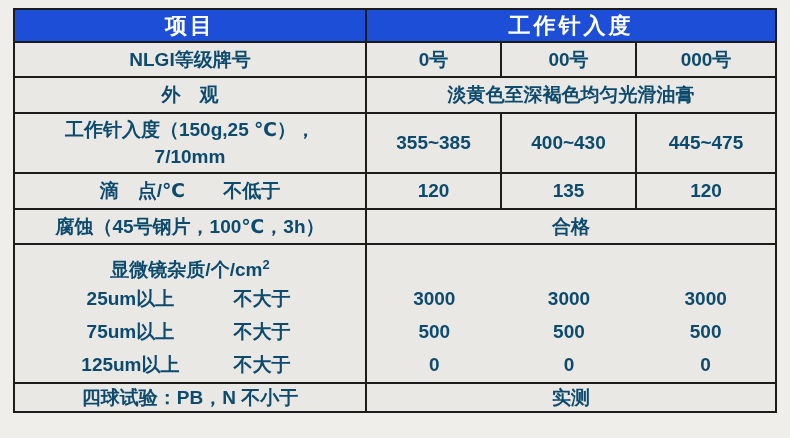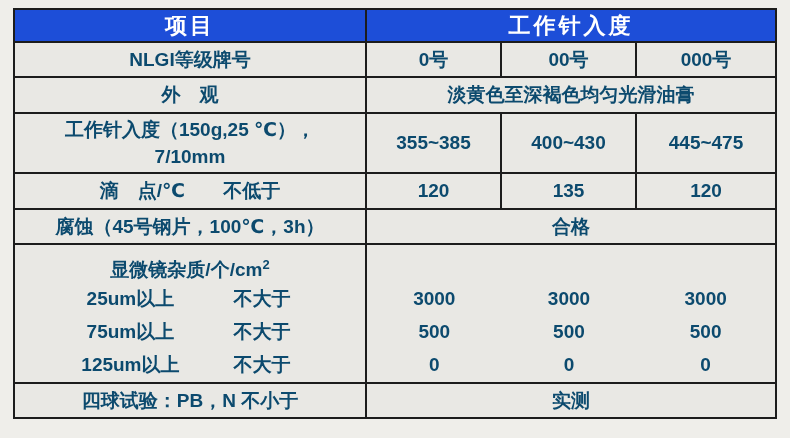--- a/index.html
+++ b/index.html
@@ -34,21 +34,21 @@
     font-weight:bold;
     letter-spacing:3px;
   }
   tr.r-hdr        { height:33px; }
   tr.r-nlgi       { height:35px; }
   tr.r-appearance { height:36px; }
   tr.r-pen        { height:60px; }
   tr.r-drop       { height:36px;margin-top:24px; }
   tr.r-corr       { height:35px;padding-left:20px; }
   tr.r-imp        { height:139px; }
-  tr.r-ball       { height:35px;border-radius:10px; }
+  tr.r-ball       { height:29px;border-radius:10px; }
   .pen-line { line-height:27px; }
   
   td.imp-cell, td.imp-values { vertical-align:top; padding-top:3px; }
   .imp-title { height:34px; line-height:34px; text-align:center; }
   .imp-title sup { font-size:13px; vertical-align:super; }
   .imp-line { height:33px; line-height:33px; display:flex;padding-left:33px; }
   .imp-size  { width:52%; text-align:center; display:inline-block; }
   .imp-limit { width:31%; text-align:center; display:inline-block; }
   .imp-spacer { height:34px; }
   .imp-vrow { height:33px; line-height:33px; display:flex; }

